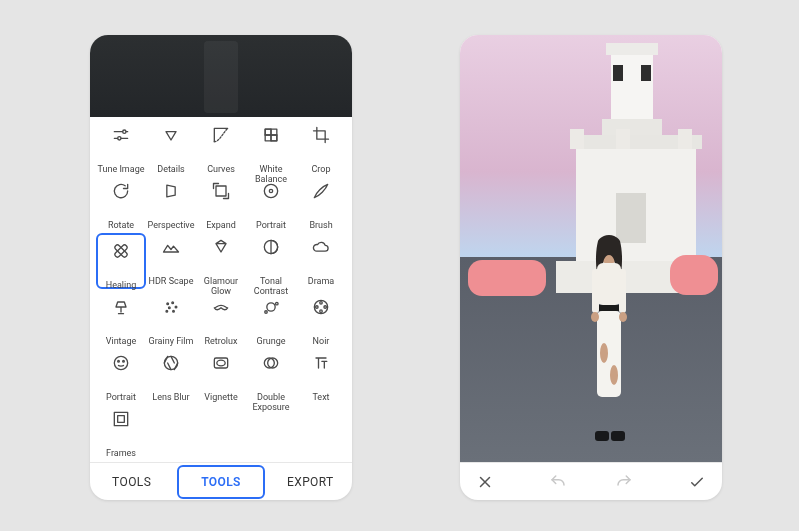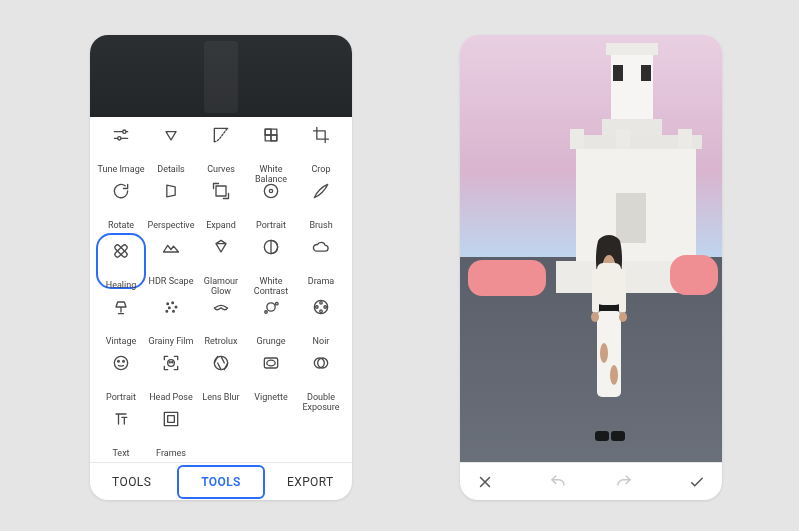--- a/index.html
+++ b/index.html
@@ -6,21 +6,21 @@
   .stage{position:relative;width:799px;height:531px;}
   .phone{position:absolute;background:#fff;border-radius:18px;overflow:hidden;box-shadow:0 1px 3px rgba(0,0,0,.1);}
   .phone-left{left:90px;top:35px;width:262px;height:465px;}
   .phone-right{left:460px;top:35px;width:262px;height:465px;}
   
   .photo-peek{height:82px;background:linear-gradient(#2c2f31,#232629);position:relative;}
   .photo-peek::after{content:"";position:absolute;left:50%;top:6px;width:34px;height:72px;border-radius:4px;background:rgba(255,255,255,.05);transform:translateX(-50%);}
   .tools-scroll{background:#fff;height:345px;overflow:hidden;}
   .tool-grid{display:grid;grid-template-columns:repeat(5,1fr);padding:2px 6px 0;}
   .tool{display:flex;flex-direction:column;align-items:center;justify-content:flex-start;height:56px;cursor:pointer;}
-  .tool.sel{border:2px solid #2b6df6;border-radius:15px;height:52px;margin:2px 0;}
+  .tool.sel{border:2px solid #2b6df6;border-radius:6px;height:52px;margin:2px 0;}
   .tool .ico{height:20px;display:flex;align-items:center;justify-content:center;margin-top:6px;}
   .tool .ico svg{width:20px;height:20px;display:block;}
   .tool .ico svg *{stroke:#4a4a4a;stroke-width:1.6;fill:none;stroke-linecap:round;stroke-linejoin:round;}
   .tool .lbl{font-size:9px;color:#444;margin-top:20px;text-align:center;line-height:1.1;max-width:48px;}
   .tabbar{display:flex;height:38px;border-top:1px solid #e7e7e7;}
   .tabbar .tab{flex:1;display:flex;align-items:center;justify-content:center;font-size:12px;letter-spacing:.4px;color:#333;cursor:pointer;}
   .tabbar .tab.active{color:#2b6df6;font-weight:600;position:relative;border:2px solid #2b6df6;border-radius:6px;margin:2px 4px;}
   
   .edit-canvas{height:427px;position:relative;background:linear-gradient(#e9cfe2 0%,#d9b5cf 32%,#bfd5ee 52%,#5a5f69 52%,#6a7079 100%);}
   .lighthouse{position:absolute;left:96px;top:8px;width:150px;height:250px;}
@@ -170,21 +170,21 @@
             <span class="lbl">Glamour Glow</span>
           </div>
 
       <div class="tool">
             <span class="ico">
               <svg viewBox="0 0 24 24">
                 <circle cx="12" cy="12" r="8"></circle>
                 <path d="M12 4a8 8 0 0 1 0 16z" fill="#4a4a4a" stroke="none"></path>
               </svg>
             </span>
-            <span class="lbl">White Contrast</span>
+            <span class="lbl">Tonal Contrast</span>
           </div>
 
       <div class="tool">
             <span class="ico">
               <svg viewBox="0 0 24 24">
                 <path d="M7 17a4 4 0 1 1 .8-7.9A5 5 0 0 1 17 10a3.5 3.5 0 0 1 0 7z" fill="#4a4a4a" stroke="none"></path>
               </svg>
             </span>
             <span class="lbl">Drama</span>
           </div>
@@ -251,31 +251,20 @@
               <svg viewBox="0 0 24 24">
                 <circle cx="12" cy="12" r="8"></circle>
                 <circle cx="9" cy="10" r="1" fill="#4a4a4a" stroke="none"></circle>
                 <circle cx="15" cy="10" r="1" fill="#4a4a4a" stroke="none"></circle>
                 <path d="M9 15c1 1 5 1 6 0"></path>
               </svg>
             </span>
             <span class="lbl">Portrait</span>
           </div>
 
-      <div class="tool">
-            <span class="ico">
-              <svg viewBox="0 0 24 24">
-                <path d="M4 4h4M4 4v4M20 4h-4M20 4v4M4 20h4M4 20v-4M20 20h-4M20 20v-4"></path>
-                <circle cx="12" cy="12" r="4"></circle>
-                <circle cx="10.5" cy="11" r=".7" fill="#4a4a4a" stroke="none"></circle>
-                <circle cx="13.5" cy="11" r=".7" fill="#4a4a4a" stroke="none"></circle>
-              </svg>
-            </span>
-            <span class="lbl">Head Pose</span>
-          </div>
 
       <div class="tool">
             <span class="ico">
               <svg viewBox="0 0 24 24">
                 <circle cx="12" cy="12" r="8"></circle>
                 <path d="M12 4l4 8M20 12l-4 8M12 20l-4-8M4 12l4-8"></path>
               </svg>
             </span>
             <span class="lbl">Lens Blur</span>
           </div>

